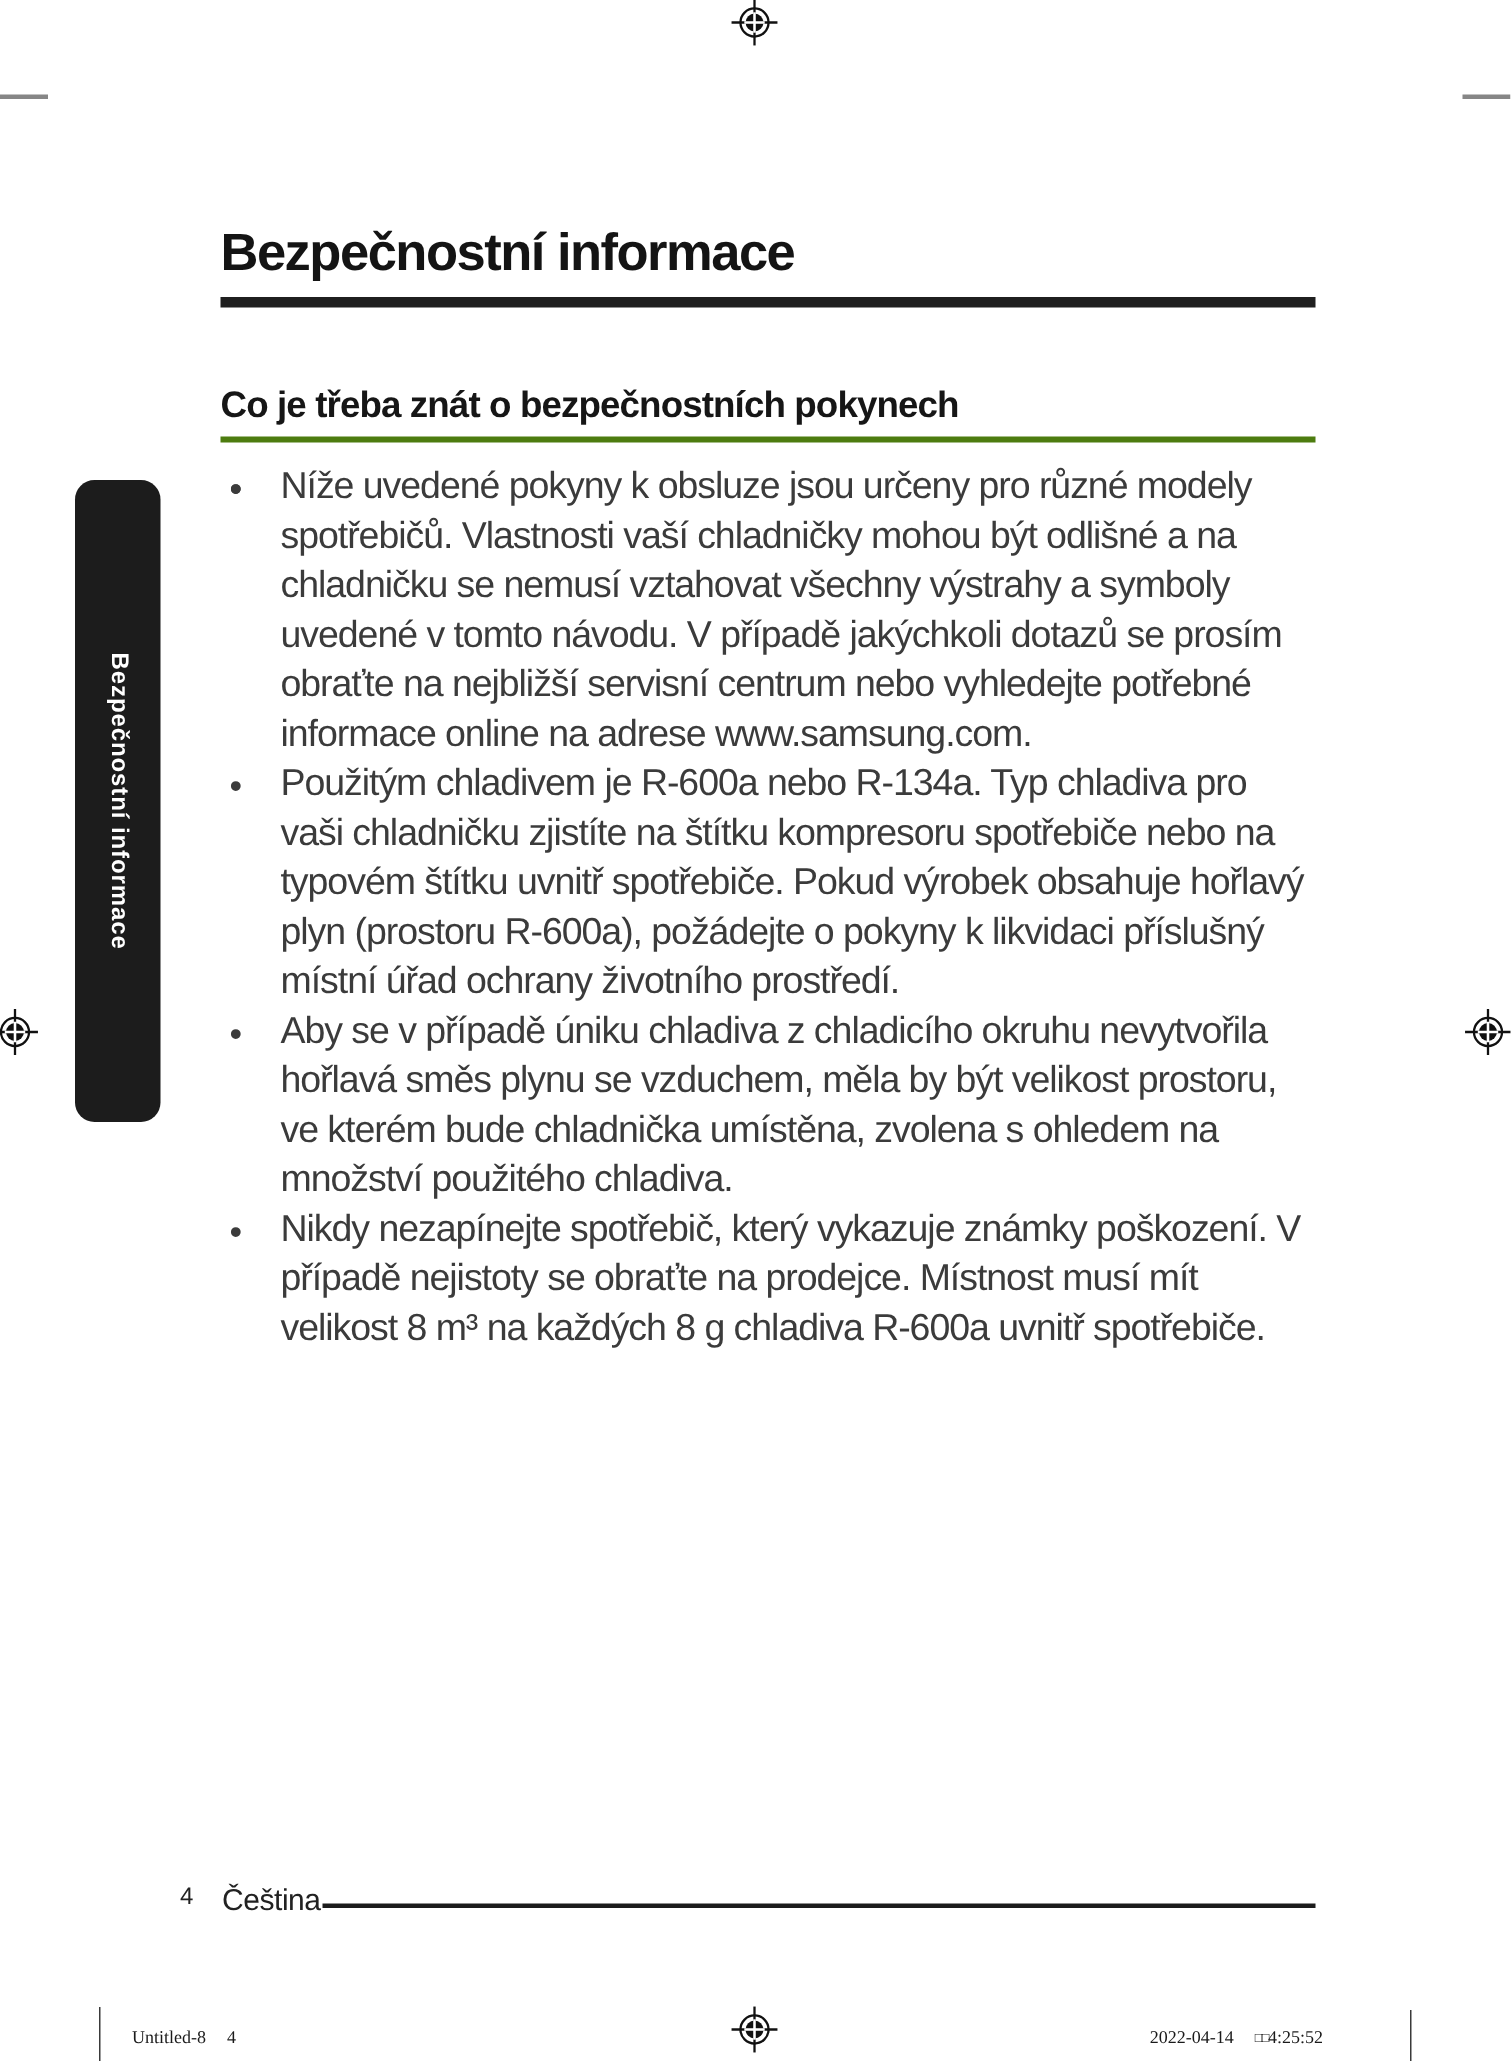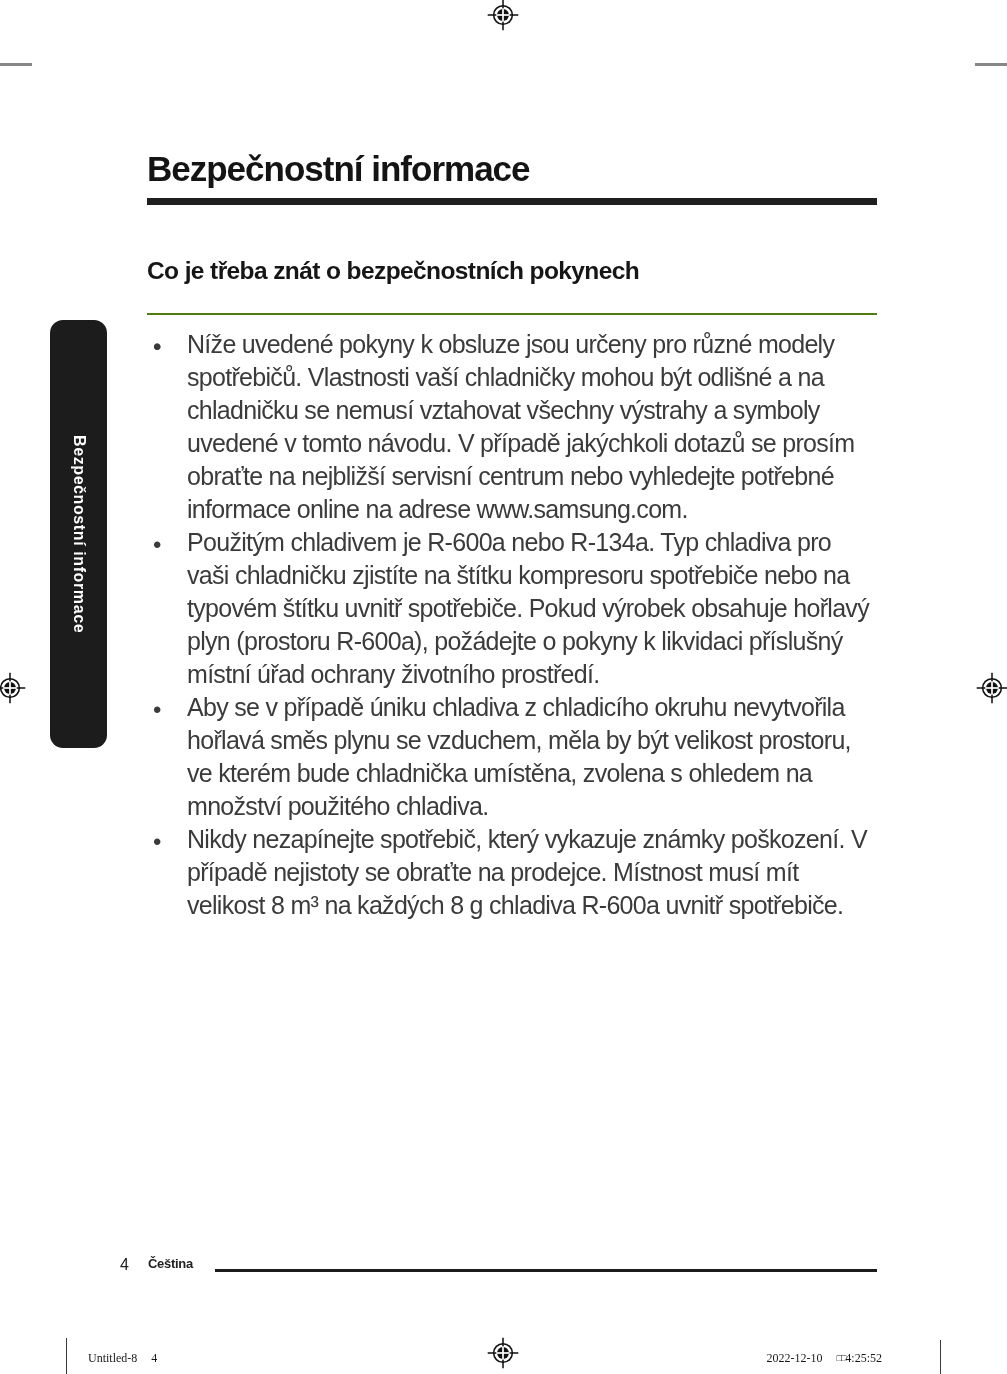--- a/index.html
+++ b/index.html
@@ -27,35 +27,35 @@
     margin:0;font-size:35px;font-weight:600;color:#141414;
     letter-spacing:-1px;line-height:1.1;
   }
   .title-rule{height:7px;background:#1f1f1f;margin-top:9px;}
   .intro{
     margin:15px 0 0 0;font-size:15.5px;line-height:21px;color:#3d3d3d;
     letter-spacing:-0.2px;
   }
   .section-heading{
     margin:52px 0 0 0;font-size:24.5px;font-weight:600;color:#161616;
-    letter-spacing:-0.6px;padding-bottom:28px;border-bottom:2px solid #4d7c0f;
+    letter-spacing:-0.6px;padding-bottom:6px;border-bottom:4px solid #4d7c0f;
   }
   .bullet-list{list-style:none;margin:13px 0 0 0;padding:0;}
   .bullet-item{position:relative;padding-left:40px;}
   .bullet-dot{
     position:absolute;left:6px;top:2px;font-size:24px;color:#3b3b3b;line-height:33px;
   }
   .bullet-par{
     font-size:25px;line-height:33px;color:#3b3b3b;
     letter-spacing:-0.7px;
   }
   
   .footer{position:absolute;left:0;top:1256px;width:1007px;height:30px;}
   .footer .pagenum{position:absolute;left:120px;top:0;font-size:16px;color:#222;}
-  .footer .lang{position:absolute;left:148px;top:0;font-size:13px;color:#222;letter-spacing:-0.3px;font-weight:bold;}
+  .footer .lang{position:absolute;left:148px;top:0;font-size:20px;color:#222;letter-spacing:-0.3px;}
   .footer-rule{position:absolute;left:215px;top:13px;width:662px;height:3px;background:#1c1c1c;}
   
   .print-info{
     position:absolute;top:1351px;left:0;width:1007px;
     font-family:"Liberation Serif",serif;font-size:12px;color:#1a1a1a;
   }
   .print-info .left{position:absolute;left:88px;top:0;}
   .print-info .right{position:absolute;right:125px;top:0;text-align:right;}
   .print-info .gap{display:inline-block;width:14px;}
   .tofu{font-size:9px;letter-spacing:-1px;position:relative;top:-1px;}
@@ -133,14 +133,14 @@
 </div>
 
 <div class="footer">
   <span class="pagenum">4</span>
   <span class="lang">Čeština</span>
   <div class="footer-rule"></div>
 </div>
 
 <div class="print-info">
   <span class="left"><span>Untitled-8</span><span class="gap"></span><span>4</span></span>
-  <span class="right"><span>2022-12-10</span><span class="gap"></span><span class="tofu">□□</span><span>4:25:52</span></span>
+  <span class="right"><span>2022-04-14</span><span class="gap"></span><span class="tofu">□□</span><span>4:25:52</span></span>
 </div>
 
 </body></html>

